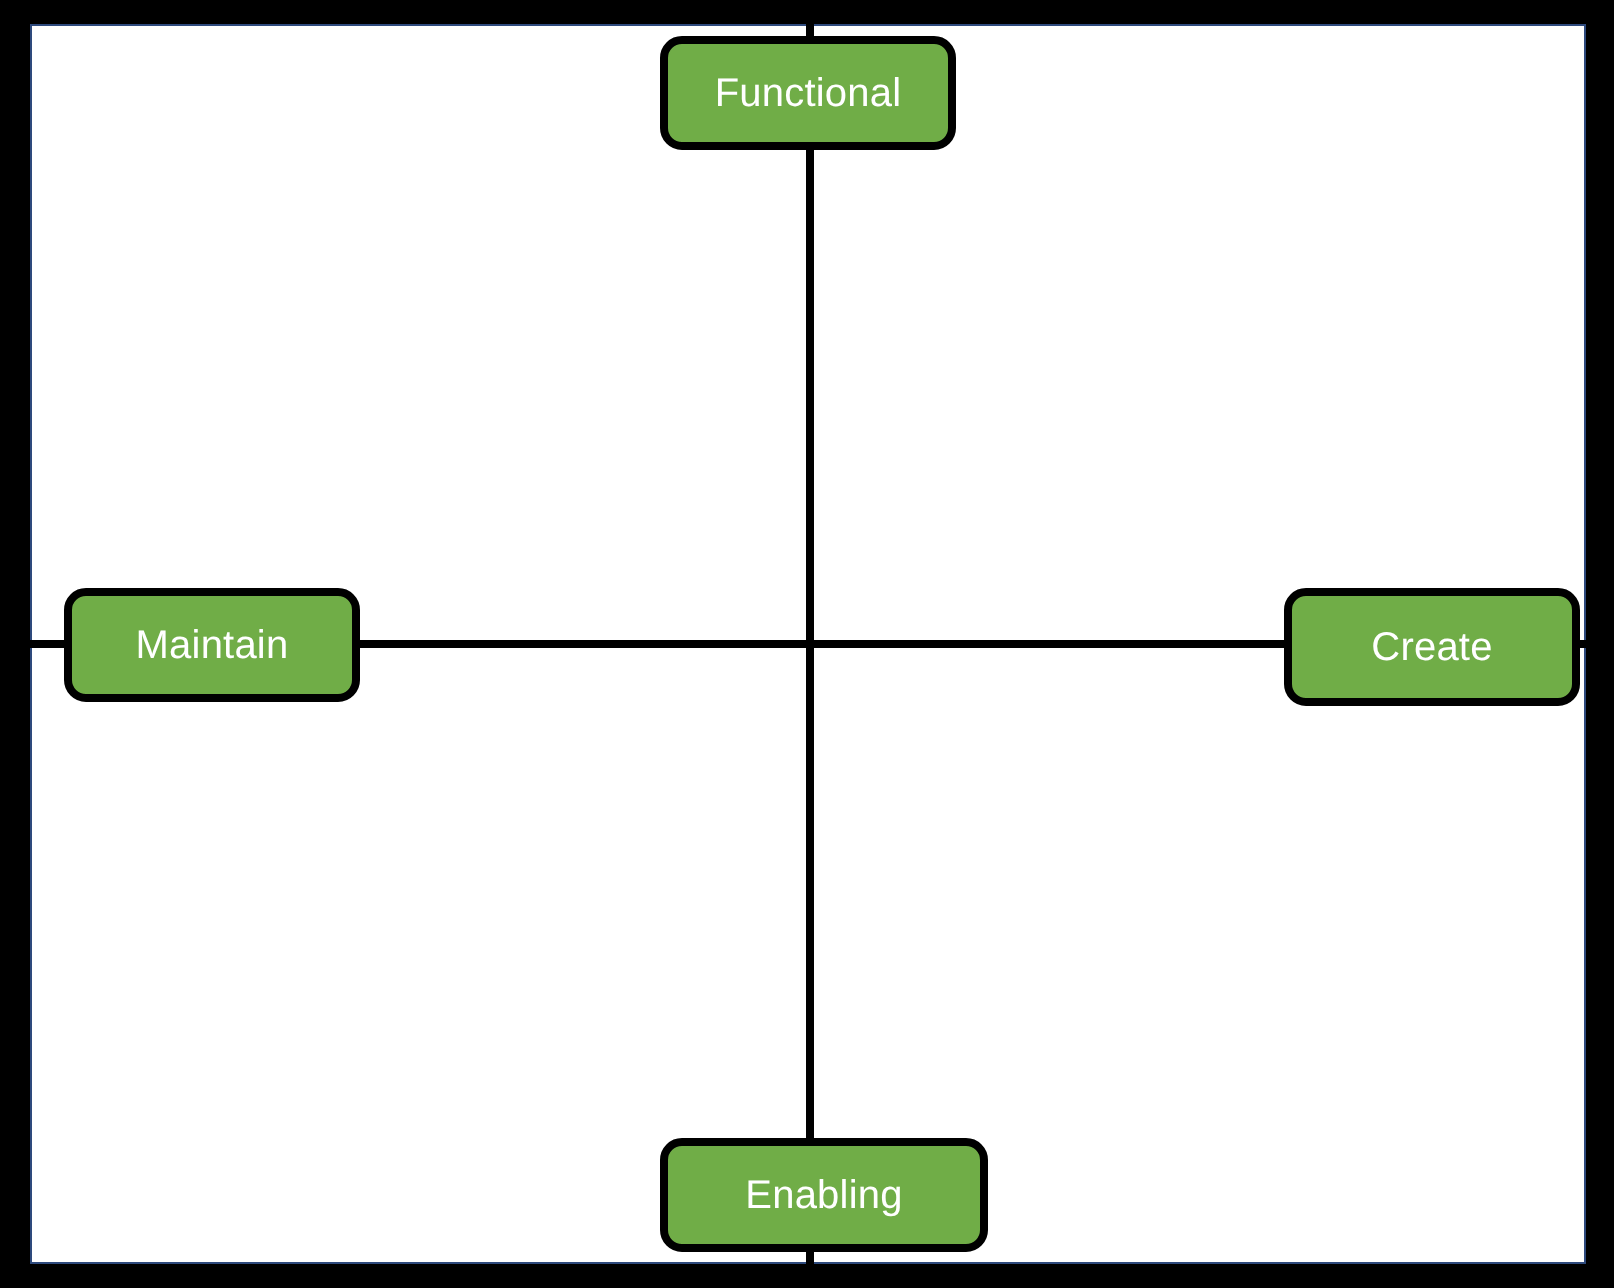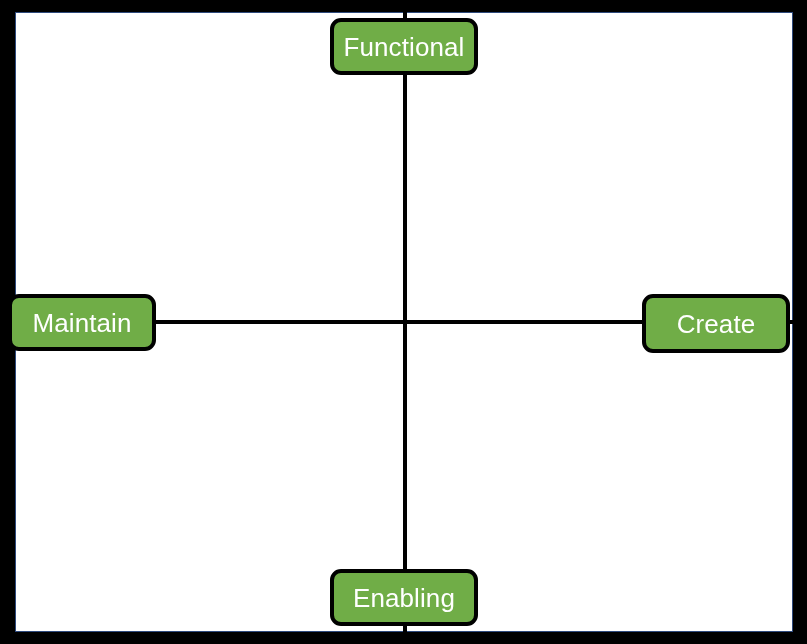--- a/index.html
+++ b/index.html
@@ -56,51 +56,51 @@
   .node-box {
     position: absolute;
     box-sizing: border-box;
     background: #70ad47;
     border: 4px solid #000000;
     border-radius: 11px;
     display: flex;
     align-items: center;
     justify-content: center;
     color: #ffffff;
-    font-size: 26px;
+    font-size: 20px;
     font-family: "Liberation Sans", sans-serif;
     font-weight: normal;
     line-height: 1;
     letter-spacing: 0.1px;
     white-space: nowrap;
     user-select: none;
   }
 
   #node-functional {
     left: 330px;
     top: 18px;
     width: 148px;
     height: 57px;
   }
   #node-maintain {
-    left: 8px;
+    left: 32px;
     top: 294px;
     width: 148px;
     height: 57px;
   }
   #node-create {
     left: 642px;
     top: 294px;
     width: 148px;
     height: 59px;
   }
   #node-enabling {
     left: 330px;
     top: 569px;
-    width: 148px;
+    width: 164px;
     height: 57px;
   }
 
   .node-label {
     display: block;
     pointer-events: none;
   }
 </style>
 </head>
 <body>

